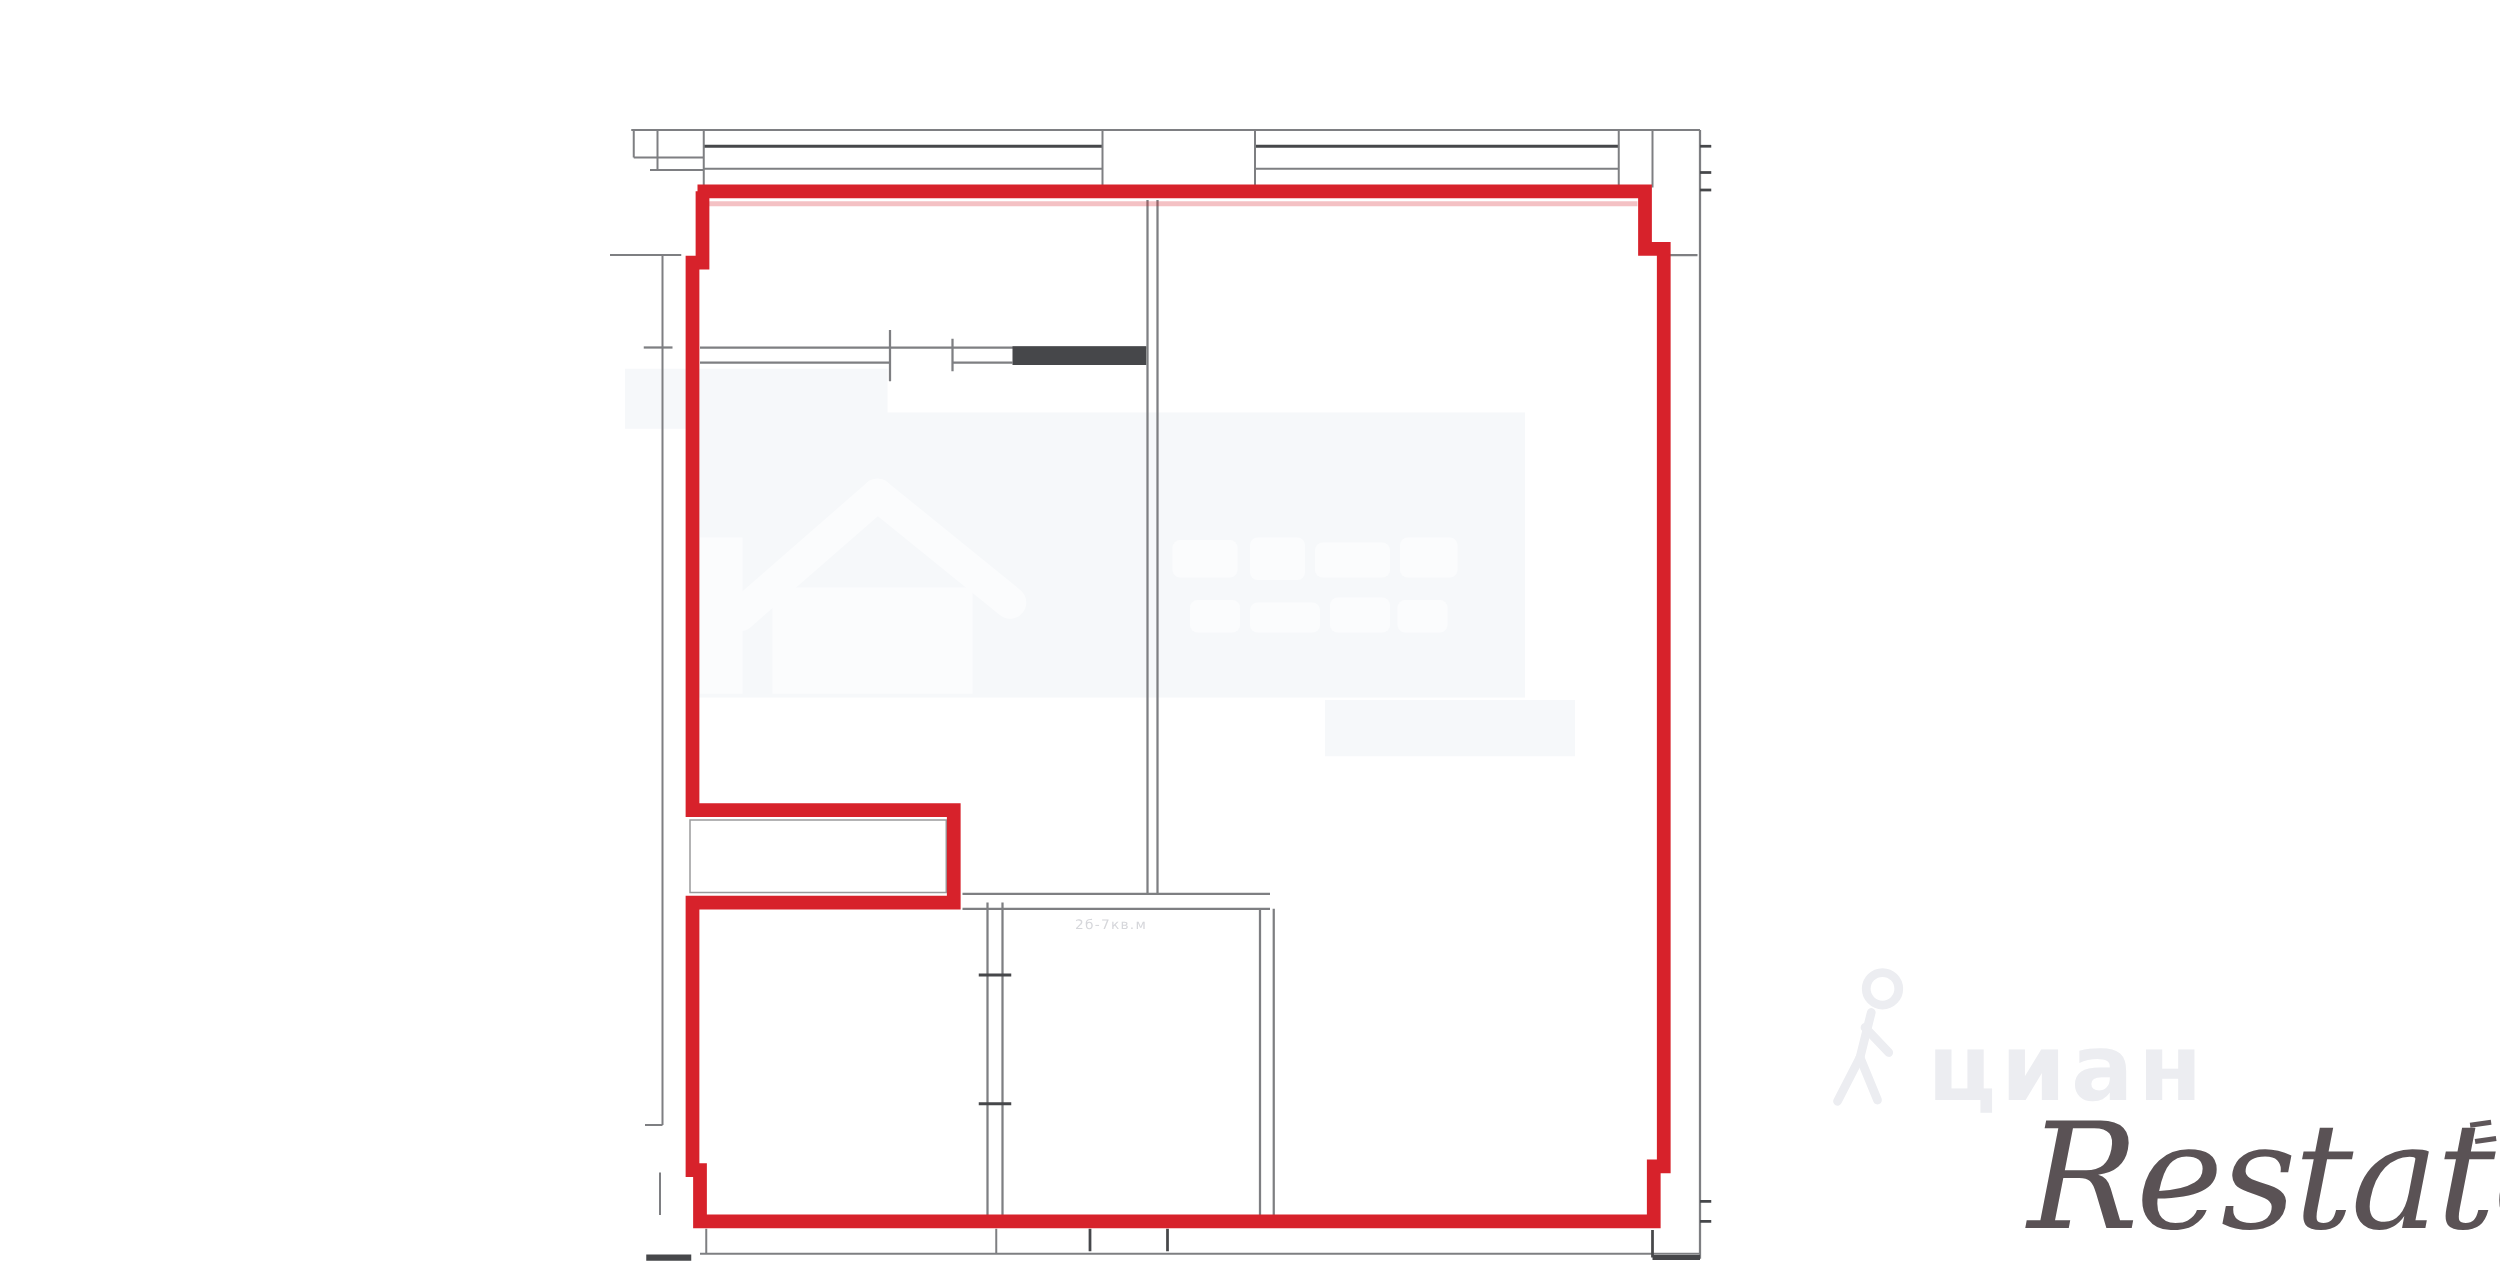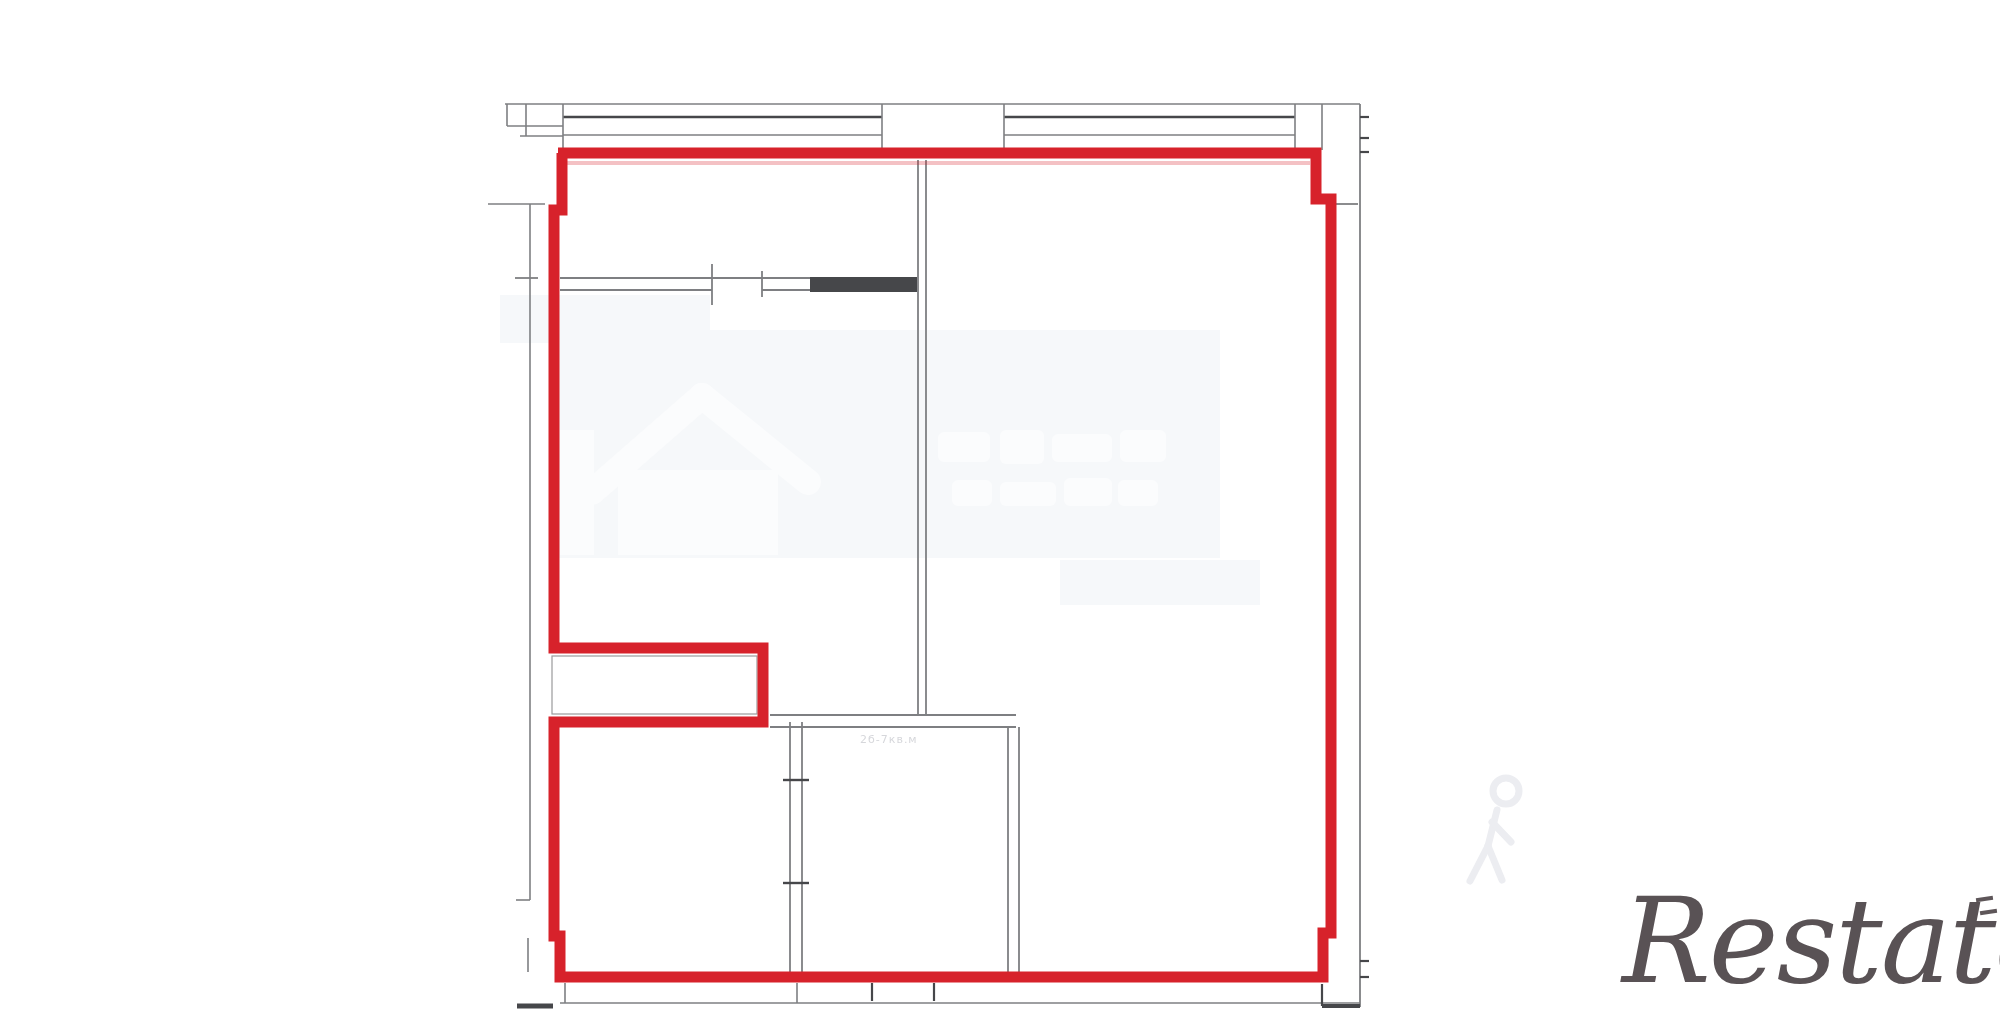--- a/index.html
+++ b/index.html
@@ -107,19 +107,20 @@
       <polygon points="558,153 1316,153 1316,199 1331,199 1331,933 1323,933 1323,977 560,977 560,936 554,936 554,722 763,722 763,648 554,648 554,210 562,210 562,153" fill="none" stroke="#d7222b" stroke-width="11" stroke-linejoin="miter"></polygon>
       <circle cx="1506" cy="791" r="13" fill="none" stroke="#ecedf1" stroke-width="7"></circle>
       <line x1="1497" y1="810" x2="1488" y2="846" stroke="#ecedf1" stroke-width="7" stroke-linecap="round"></line>
       <line x1="1488" y1="846" x2="1470" y2="881" stroke="#ecedf1" stroke-width="7" stroke-linecap="round"></line>
       <line x1="1488" y1="846" x2="1502" y2="880" stroke="#ecedf1" stroke-width="7" stroke-linecap="round"></line>
       <line x1="1492" y1="822" x2="1511" y2="842" stroke="#ecedf1" stroke-width="7" stroke-linecap="round"></line>
     </svg>
 
   <div class="room-label">2б-7кв.м</div>
 
+  <div class="cian-text">циан</div>
 
   <div class="restate-text">Restate</div>
 
   <div class="restate-mark mark-1"></div>
   <div class="restate-mark mark-2"></div>
 
 </div>
 
 </body></html>

